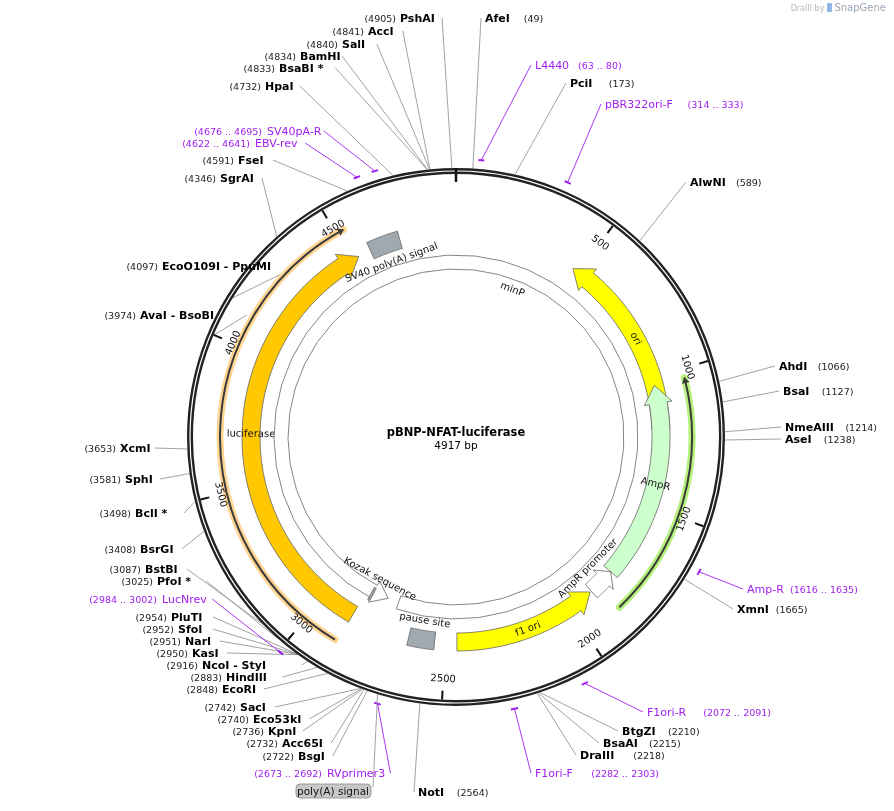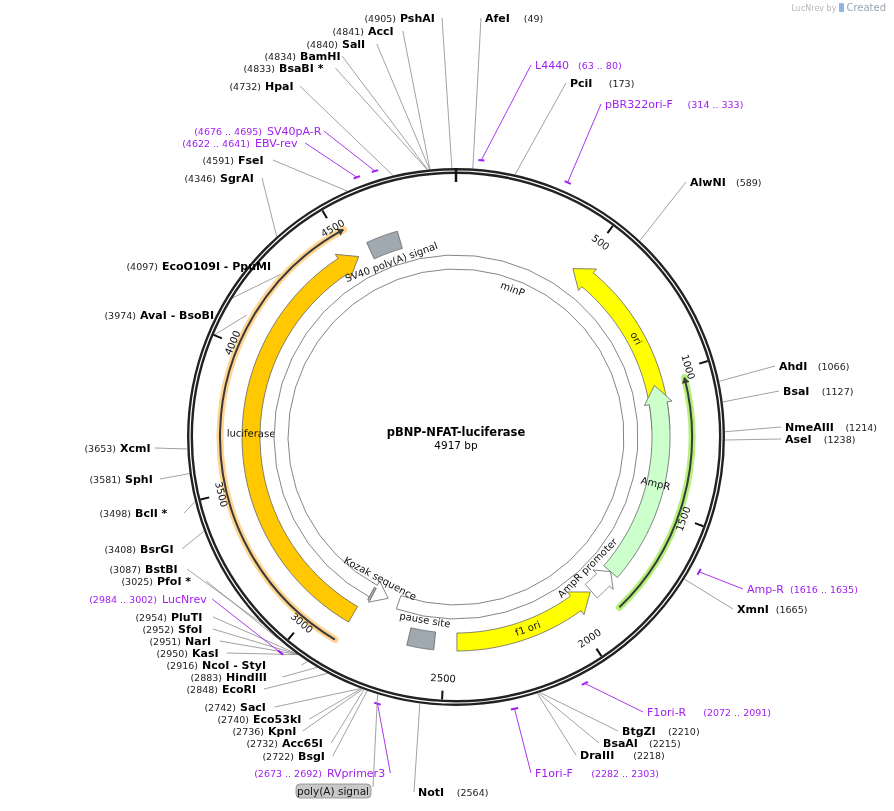--- a/index.html
+++ b/index.html
@@ -6,21 +6,21 @@
   body { width:894px; height:811px; position:relative; overflow:hidden; font-family:"DejaVu Sans", sans-serif; }
   #map { position:absolute; left:0; top:0; }
   .credit { position:absolute; right:8px; top:2px; font-size:8px; color:#b8b8b8; font-family:"DejaVu Sans", sans-serif; }
   .credit b { color:#9aa7b5; font-size:10px; font-weight:normal; }
   .credit .logo { display:inline-block; width:5px; height:9px; background:#8fb6e0; border-radius:1px; vertical-align:-1px; margin:0 2px 0 3px; }
 </style>
 </head>
 <body>
 
 <div class="credit">
-  <span>LucNrev by</span><span class="logo"></span><b>Created</b>
+  <span>DraIII by</span><span class="logo"></span><b>SnapGene</b>
 </div>
 
 <svg id="map" width="894" height="811" viewBox="0 0 894 811">
   <g id="lines-layer">
       <line x1="451.87526391434676" y1="168.03162536791854" x2="442" y2="18" stroke="#8a8a8a" stroke-width="0.8"></line>
       <line x1="429.9166941529269" y1="169.26755677339355" x2="402.8" y2="31" stroke="#8a8a8a" stroke-width="0.8"></line>
       <line x1="429.5745938102847" y1="169.30110589001578" x2="376.8" y2="44" stroke="#8a8a8a" stroke-width="0.8"></line>
       <line x1="427.522917451259" y1="169.51157825148357" x2="342" y2="56" stroke="#8a8a8a" stroke-width="0.8"></line>
       <line x1="427.18113088561927" y1="169.5481860540703" x2="335.4" y2="68" stroke="#8a8a8a" stroke-width="0.8"></line>
       <line x1="392.9984920054631" y1="175.48172149844993" x2="299.8" y2="86" stroke="#8a8a8a" stroke-width="0.8"></line>

